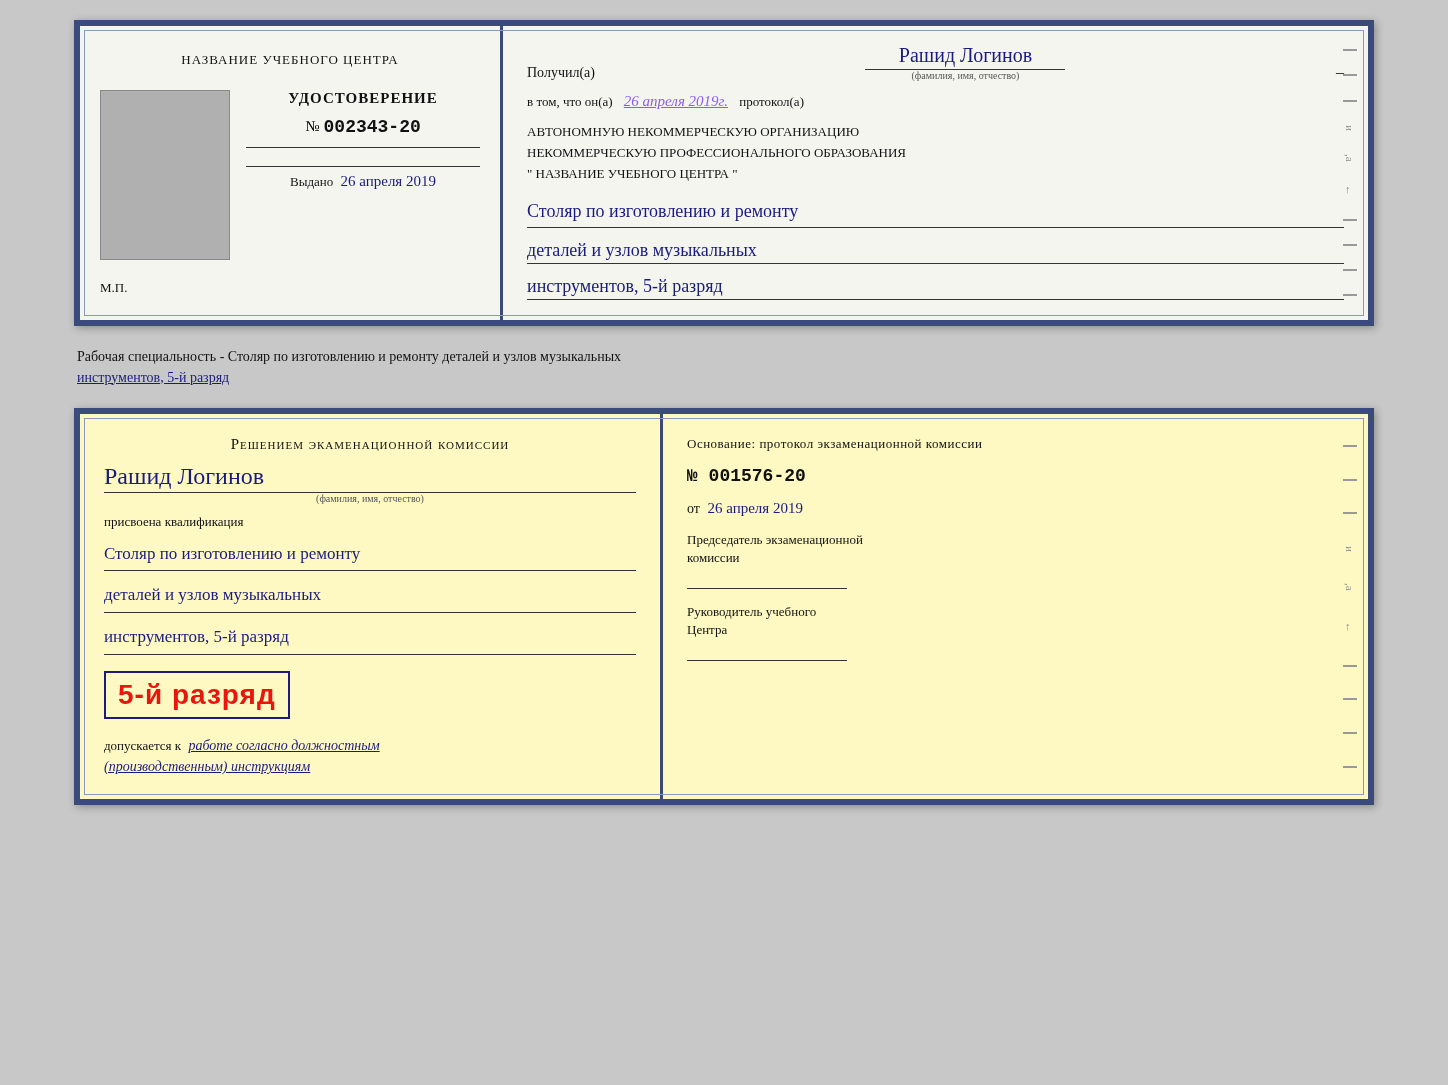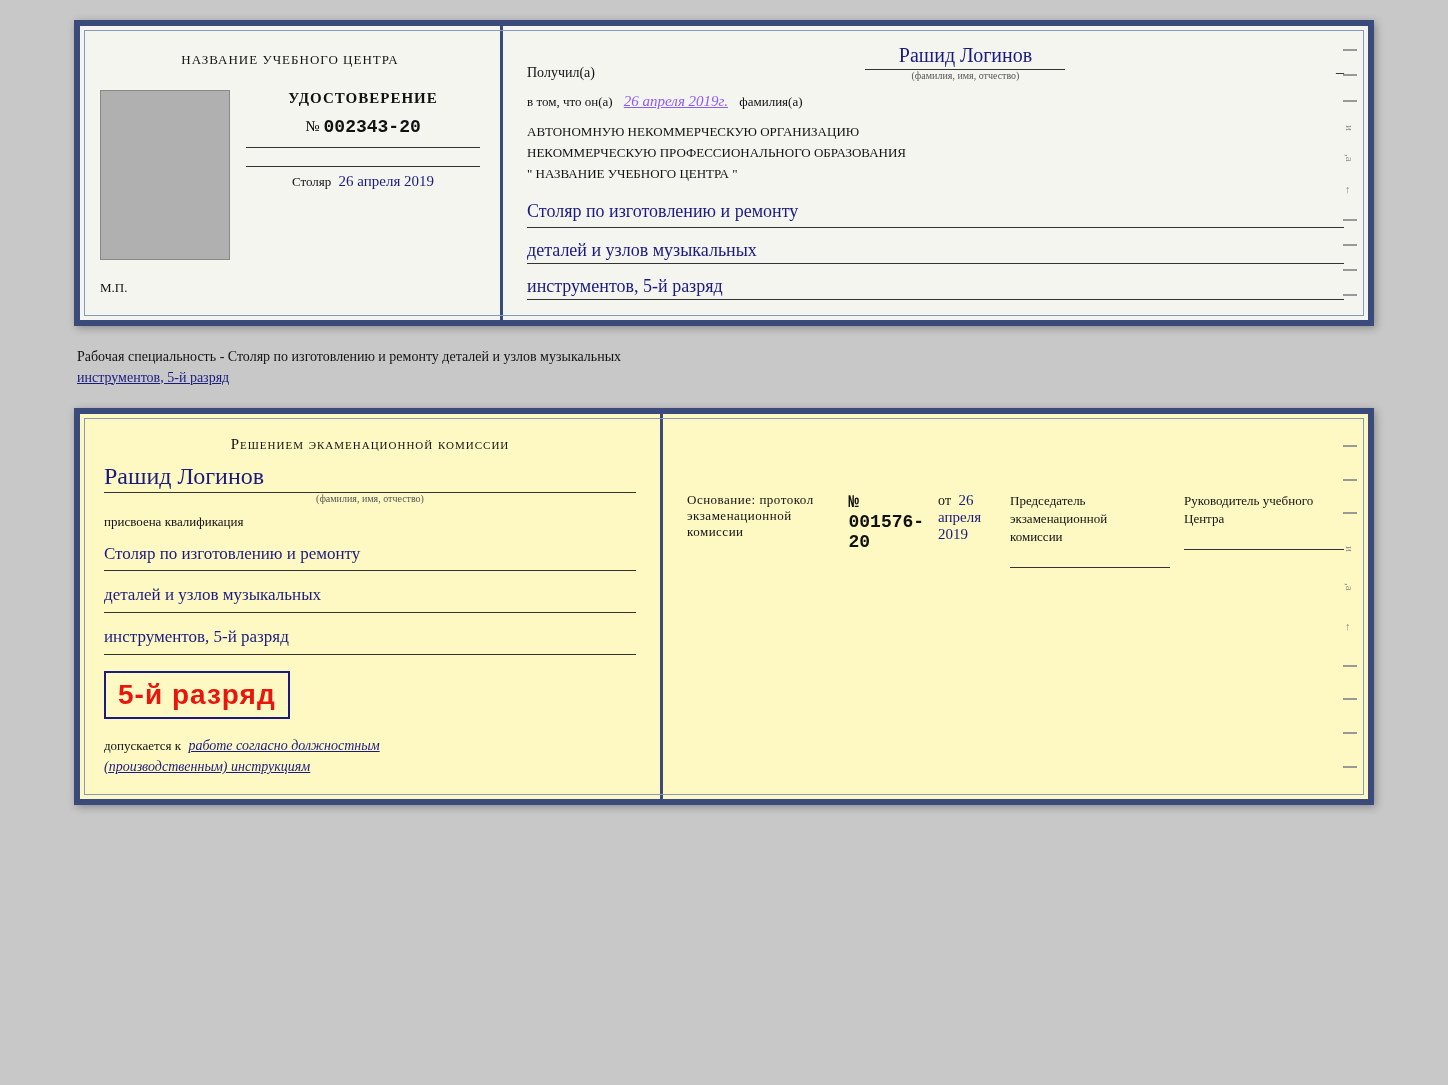--- a/index.html
+++ b/index.html
@@ -225,25 +225,24 @@
       width: 580px;
       flex-shrink: 0;
       padding: 22px 24px;
       display: flex;
       flex-direction: column;
       gap: 10px;
     }
 
     .bottom-right {
       flex: 1;
-      padding: 32px 24px;
-      display: flex;
-      flex-direction: row;
+      padding: 22px 24px;
+      display: flex;
+      flex-direction: column;
       gap: 14px;
-      margin-top: 46px;
     }
 
     .decision-title {
       font-size: 15px;
       color: #111;
       letter-spacing: 1px;
       text-align: center;
       font-variant: small-caps;
     }
 
@@ -385,21 +384,21 @@
     <div style="display:flex; gap:16px; align-items:flex-start; width:100%;">
       <div class="cert-photo-area"></div>
       <div style="display:flex; flex-direction:column; gap:10px; flex:1;">
         <div class="cert-main-title">УДОСТОВЕРЕНИЕ</div>
         <div style="display:flex; align-items:center; gap:4px; justify-content:center;">
           <span style="font-size:15px;">№</span>
           <span class="cert-number">002343-20</span>
         </div>
         <div style="border-top:1px solid #333; padding-top:8px; width:100%;"></div>
         <div class="cert-issued-line">
-          <span>Столяр</span>
+          <span>Выдано</span>
           <span style="font-family:'Segoe Script','Brush Script MT',cursive;color:#1a1a80;font-size:15px;margin-left:4px;">26 апреля 2019</span>
         </div>
       </div>
     </div>
 
     <div style="margin-top:auto; align-self:flex-start;" class="mp-line">М.П.</div>
   </div>
 
   <div class="divider"></div>
 
@@ -410,21 +409,21 @@
       <div style="display:flex; flex-direction:column; align-items:center; flex:1;">
         <span class="recipient-name">Рашид Логинов</span>
         <span class="recipient-subtitle">(фамилия, имя, отчество)</span>
       </div>
       <span class="recipient-dash">–</span>
     </div>
 
     <div class="date-line">
       <span>в том, что он(а)</span>
       <span class="handwritten" style="margin:0 8px;">26 апреля 2019г.</span>
-      <span>фамилия(а)</span>
+      <span>протокол(а)</span>
     </div>
 
     <div class="org-block">
       <div>АВТОНОМНУЮ НЕКОММЕРЧЕСКУЮ ОРГАНИЗАЦИЮ</div>
       <div>НЕКОММЕРЧЕСКУЮ ПРОФЕССИОНАЛЬНОГО ОБРАЗОВАНИЯ</div>
       <div>"    НАЗВАНИЕ УЧЕБНОГО ЦЕНТРА    "</div>
     </div>
 
     <div class="profession-text">Столяр по изготовлению и ремонту</div>
     <div class="profession-line">деталей и узлов музыкальных</div>

